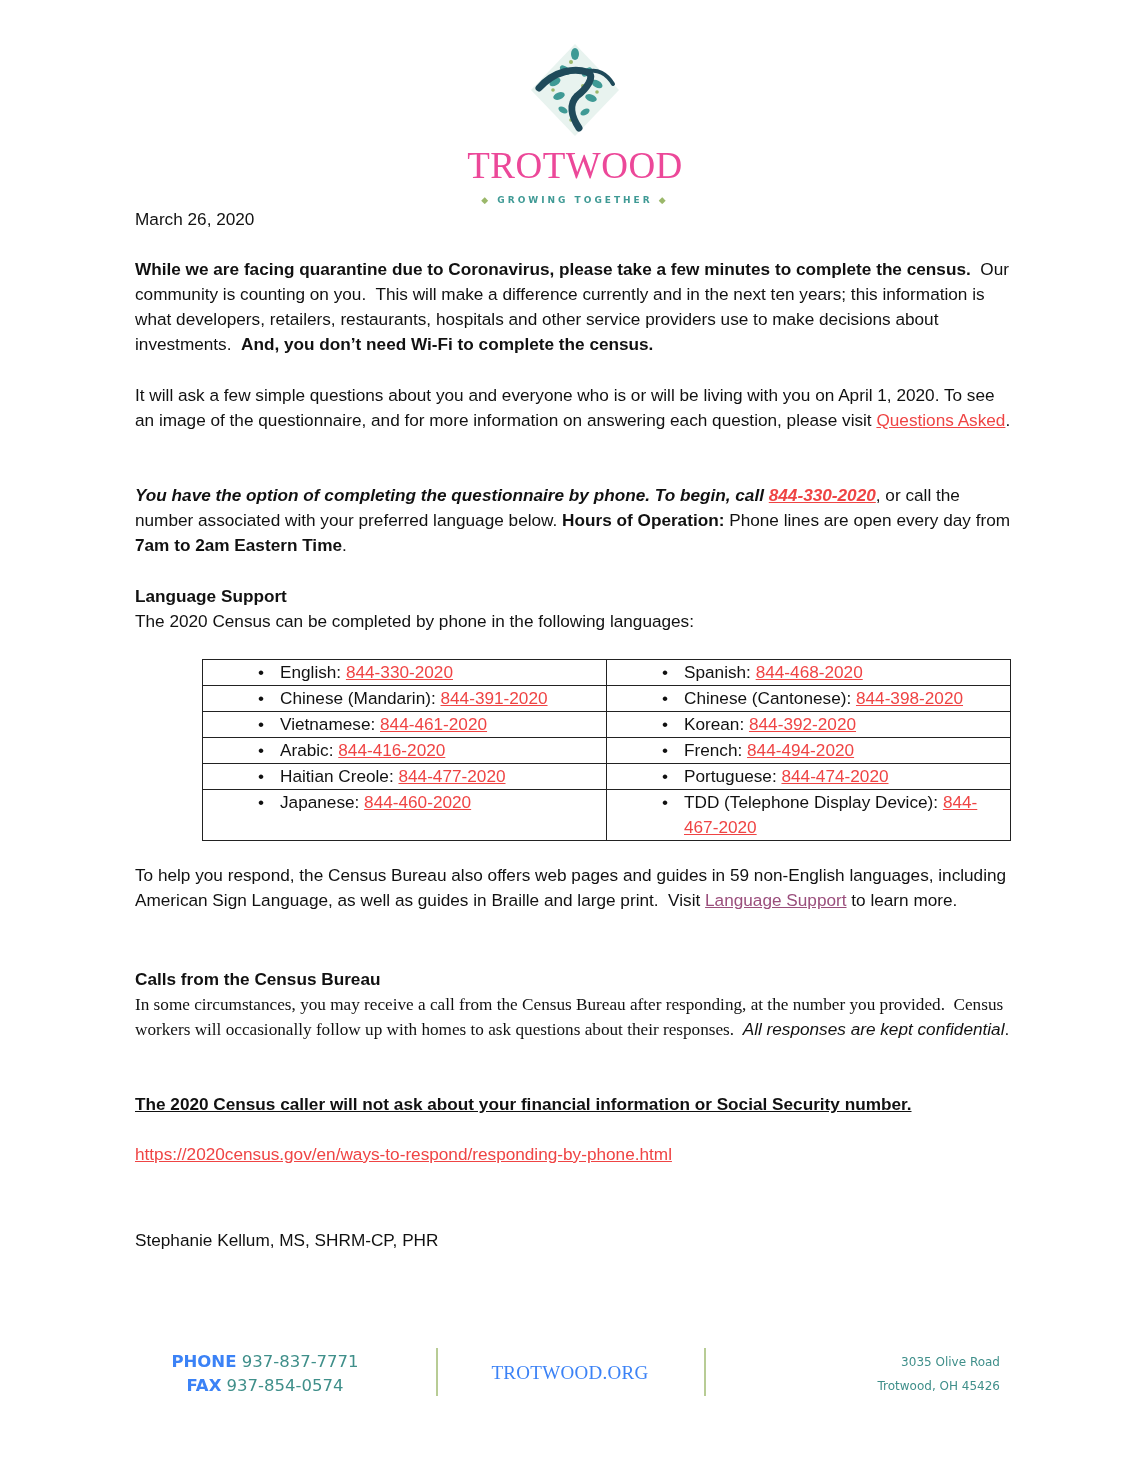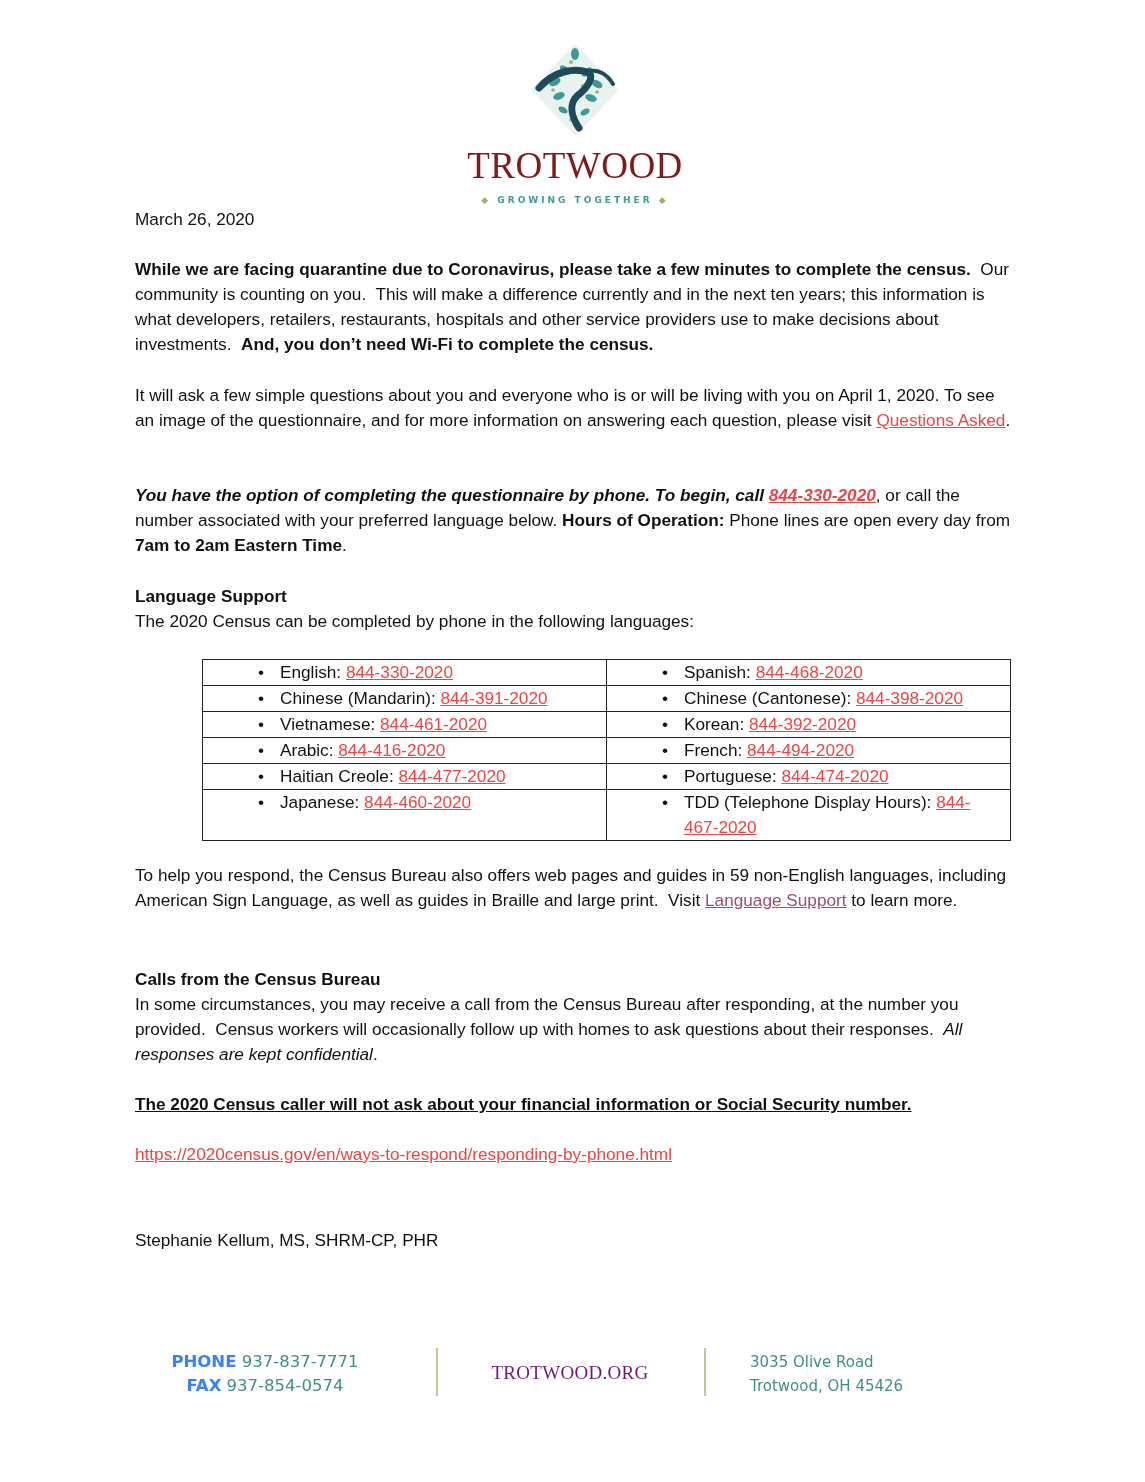--- a/index.html
+++ b/index.html
@@ -2,21 +2,21 @@
 <html><head>
 <meta charset="utf-8">
 <style>
   html, body { margin: 0; padding: 0; background: #ffffff; }
   body { width: 1145px; height: 1482px; position: relative; overflow: hidden;
          font-family: "Liberation Sans", sans-serif; color: #111; }
   .page { position: absolute; left: 0; top: 0; width: 1145px; height: 1482px; }
 
   .logo { position: absolute; left: 435px; top: 40px; width: 280px; height: 165px; text-align: center; }
   .logo svg { display: block; margin: 0 auto; }
-  .logo-word { font-family: "Liberation Serif", serif; font-size: 37px; color: #7f1d1d; letter-spacing: 0.5px;
+  .logo-word { font-family: "Liberation Serif", serif; font-size: 37px; color: #ec4899; letter-spacing: 0.5px;
                line-height: 40px; margin-top: 6px; }
   .logo-tag { font-family: "DejaVu Sans", sans-serif; font-size: 9px; font-weight: bold; color: #3f9a95;
               letter-spacing: 3px; margin-top: 9px; }
   .logo-tag .dot { color: #9bb86a; }
 
   .body-text { position: absolute; left: 135px; width: 880px; font-size: 17.2px; line-height: 25px; }
   .body-text p { margin: 0; }
   a.lnk { color: #ef4444; text-decoration: underline; }
   a.lnk-visited { color: #9a4e7c; text-decoration: underline; }
   b { font-weight: bold; }
@@ -26,22 +26,22 @@
   table.lang td { border: 1.5px solid #222; vertical-align: top; padding: 0 0 0 0; height: 24px; line-height: 25px; width: 50%; }
   .cell { position: relative; padding-left: 77px; padding-right: 6px; }
   .cell .bullet { position: absolute; left: 55px; top: 0; }
 
   .footer { position: absolute; left: 150px; top: 1340px; width: 850px; height: 70px; }
   .f-left { position: absolute; left: 0; top: 10px; width: 230px; text-align: center; font-size: 16.5px; line-height: 24px;
             font-family: "DejaVu Sans", sans-serif; color: #3f8f8a; }
   .f-left b { color: #3b82f6; }
   .f-div { position: absolute; top: 8px; width: 2px; height: 48px; background: #b8cc95; }
   .f-mid { position: absolute; left: 300px; top: 22px; width: 240px; text-align: center;
-           font-family: "Liberation Serif", serif; font-size: 19px; color: #701a75; letter-spacing: 0.3px; }
-  .f-right { position: absolute; left: 600px; top: 10px; width: 250px; text-align: left; font-size: 15px; line-height: 24px;
+           font-family: "Liberation Serif", serif; font-size: 19px; color: #3b82f6; letter-spacing: 0.3px; }
+  .f-right { position: absolute; left: 600px; top: 10px; width: 250px; text-align: right; font-size: 12px; line-height: 24px;
              font-family: "DejaVu Sans", sans-serif; color: #3f8f8a; }
 </style>
 </head>
 <body>
 
 <div class="page">
 
   <div class="logo">
     <svg width="100" height="100" viewBox="0 0 100 100">
       <polygon points="50,4 94,50 50,96 6,50" fill="#e8f3ef"></polygon>
@@ -135,33 +135,33 @@
           </td>
           <td>
             <div class="cell"><span class="bullet">•</span><span>Portuguese: </span><a class="lnk" href="#">844-474-2020</a></div>
           </td>
         </tr>
         <tr>
           <td>
             <div class="cell"><span class="bullet">•</span><span>Japanese: </span><a class="lnk" href="#">844-460-2020</a></div>
           </td>
           <td>
-            <div class="cell"><span class="bullet">•</span><span>TDD (Telephone Display Hours): </span><a class="lnk" href="#">844-467-2020</a></div>
+            <div class="cell"><span class="bullet">•</span><span>TDD (Telephone Display Device): </span><a class="lnk" href="#">844-467-2020</a></div>
           </td>
         </tr>
       </tbody>
   </table>
 
   <div class="body-text" style="top:863px;">
     <p><span style="white-space:pre-wrap;">To help you respond, the Census Bureau also offers web pages and guides in 59 non-English languages, including American Sign Language, as well as guides in Braille and large print.  Visit </span><a class="lnk-visited" href="#">Language Support</a><span> to learn more.</span></p>
   </div>
 
   <div class="body-text" style="top:967px;">
     <p><b>Calls from the Census Bureau</b></p>
-    <p><span style="white-space:pre-wrap;">In some circumstances, you may receive a call from the Census Bureau after responding, at the number you provided.  Census workers will occasionally follow up with homes to ask questions about their responses.  </span><i>All responses are kept confidential</i><span>.</span></p>
+    <p><span style="white-space:pre-wrap;font-family:Liberation Serif, serif;">In some circumstances, you may receive a call from the Census Bureau after responding, at the number you provided.  Census workers will occasionally follow up with homes to ask questions about their responses.  </span><i>All responses are kept confidential</i><span>.</span></p>
   </div>
 
   <div class="body-text" style="top:1092px;">
     <p><b style="text-decoration:underline;">The 2020 Census caller will not ask about your financial information or Social Security number.</b></p>
   </div>
 
   <div class="body-text" style="top:1142px;">
     <p><a class="lnk" href="#">https://2020census.gov/en/ways-to-respond/responding-by-phone.html</a></p>
   </div>
 

